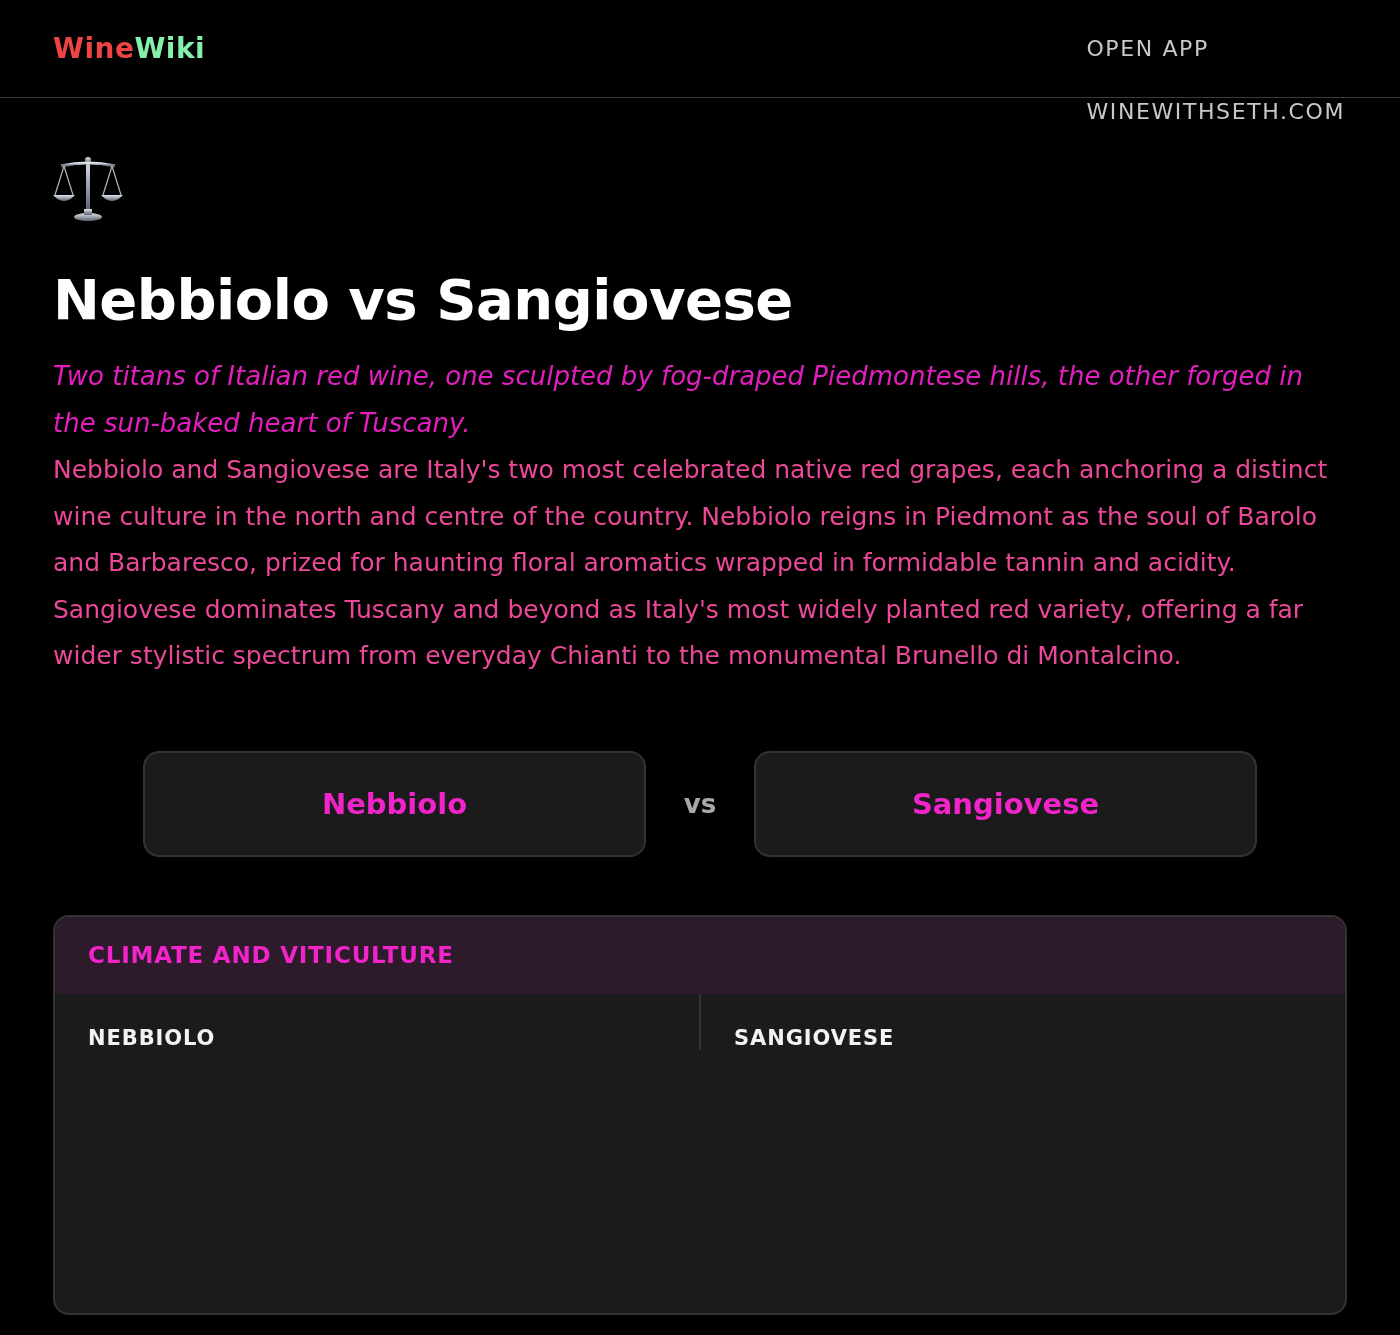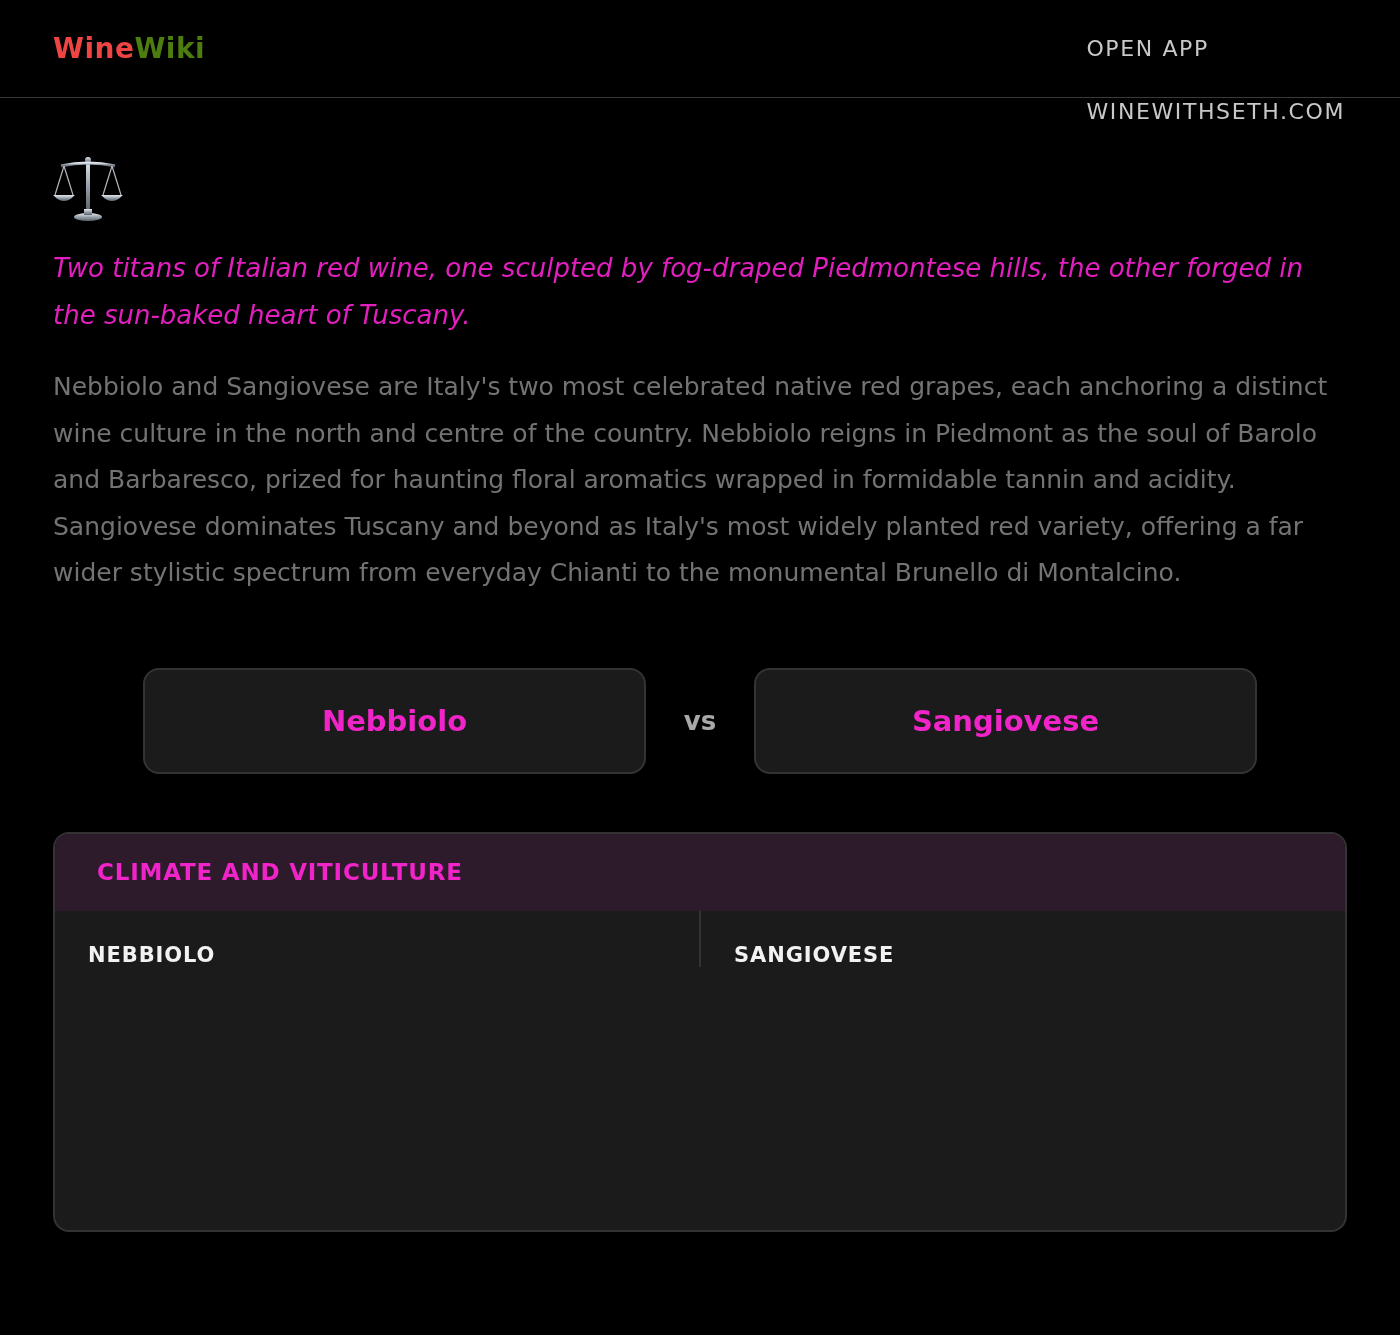--- a/index.html
+++ b/index.html
@@ -14,21 +14,21 @@
   .topbar {
     height: 98px;
     border-bottom: 1px solid #3a3a3a;
     display: flex;
     align-items: center;
     justify-content: space-between;
     padding: 0 55px 0 53px;
   }
   .brand { font-size: 28px; font-weight: bold; letter-spacing: 0.5px; }
   .brand .w1 { color: #ef4444; }
-  .brand .w2 { color: #4d7c0f; }
+  .brand .w2 { color: #86efac; }
   .nav { display: flex; gap: 38px; flex-direction: column; }
   .nav a {
     color: #c8c8c8;
     text-decoration: none;
     font-size: 22px;
     letter-spacing: 1.6px;
   }
   .main { padding: 0 53px; }
   .scales {
     margin-top: 57px;
@@ -45,24 +45,23 @@
   .subtitle {
     margin-top: 20px;
     font-size: 26px;
     font-style: italic;
     color: #e21fbe;
     line-height: 47px;
     width: 1260px;
     font-weight: 300;
   }
   .intro {
-    margin-top: 25px;
     font-size: 25px;
     line-height: 46.5px;
-    color: #737373;
+    color: #ec4899;
     width: 1290px;
   }
   .versus {
     margin-top: 71px;
     display: flex;
     align-items: center;
     justify-content: center;
     gap: 0;
   }
   .grape-box {
@@ -92,21 +91,21 @@
     border-radius: 16px;
     overflow: hidden;
     background: #1b1b1b;
     height: 400px;
   }
   .section-header {
     height: 77px;
     background: #2d1a2b;
     display: flex;
     align-items: center;
-    padding-left: 42px;
+    padding-left: 33px;
     color: #f024c8;
     font-size: 23px;
     font-weight: bold;
     letter-spacing: 0.8px;
   }
   .cols { display: flex; }
   .col {
     flex: 1;
     padding: 32px 33px 0 33px;
   }
@@ -155,20 +154,21 @@
       <line x1="11" y1="11" x2="20" y2="40" stroke="#b0b7bf" stroke-width="1.2"></line>
       <line x1="59" y1="11" x2="50" y2="40" stroke="#b0b7bf" stroke-width="1.2"></line>
       <line x1="59" y1="11" x2="68" y2="40" stroke="#b0b7bf" stroke-width="1.2"></line>
       <path d="M0 40 Q11 52 22 40 Z" fill="url(#metal)"></path>
       <path d="M48 40 Q59 52 70 40 Z" fill="url(#metal)"></path>
       <ellipse cx="35" cy="62" rx="14" ry="4" fill="url(#metal)"></ellipse>
       <rect x="31" y="54" width="8" height="6" fill="url(#metal)"></rect>
     </svg>
   </div>
 
+  <h1>Nebbiolo vs Sangiovese</h1>
   <p class="subtitle">Two titans of Italian red wine, one sculpted by fog-draped Piedmontese hills, the other forged in the sun-baked heart of Tuscany.</p>
   <p class="intro">Nebbiolo and Sangiovese are Italy's two most celebrated native red grapes, each anchoring a distinct wine culture in the north and centre of the country. Nebbiolo reigns in Piedmont as the soul of Barolo and Barbaresco, prized for haunting floral aromatics wrapped in formidable tannin and acidity. Sangiovese dominates Tuscany and beyond as Italy's most widely planted red variety, offering a far wider stylistic spectrum from everyday Chianti to the monumental Brunello di Montalcino.</p>
 
   <div class="versus">
     <div class="grape-box">Nebbiolo</div>
     <div class="vs">vs</div>
     <div class="grape-box">Sangiovese</div>
   </div>
 
   <section class="section">

